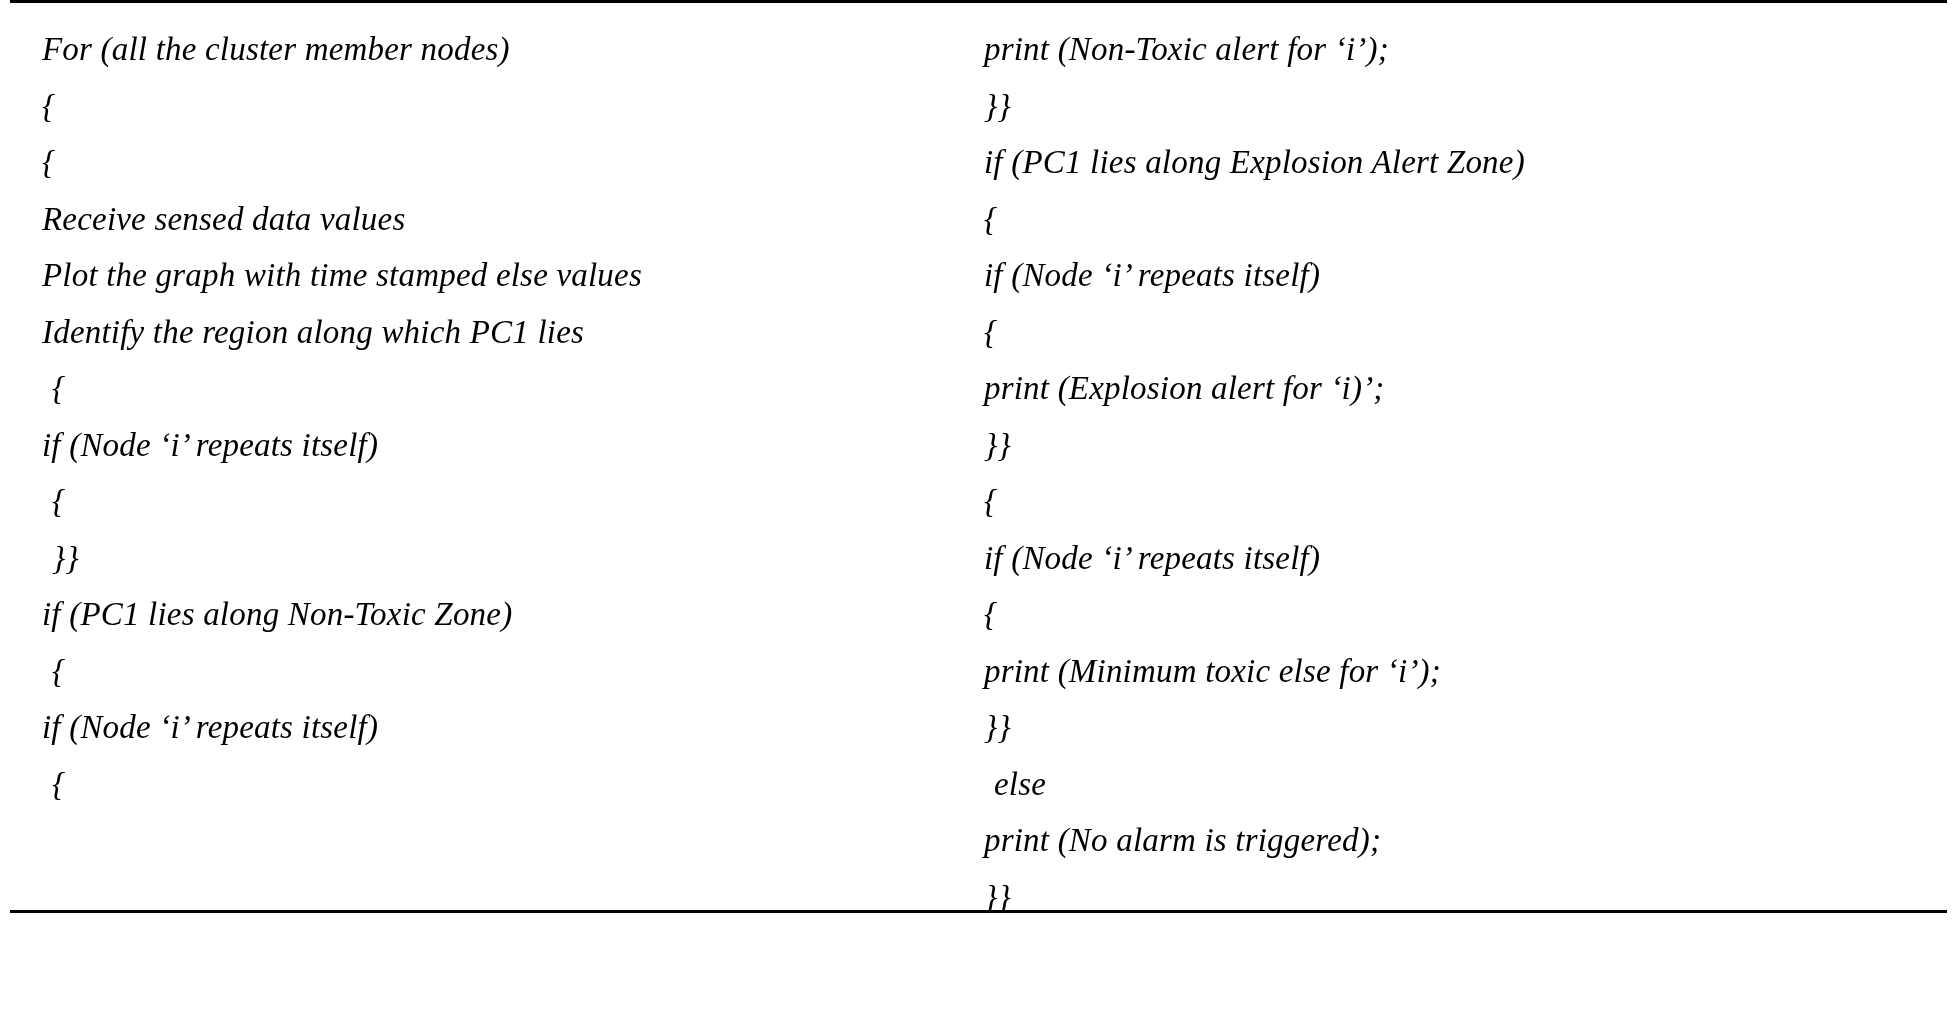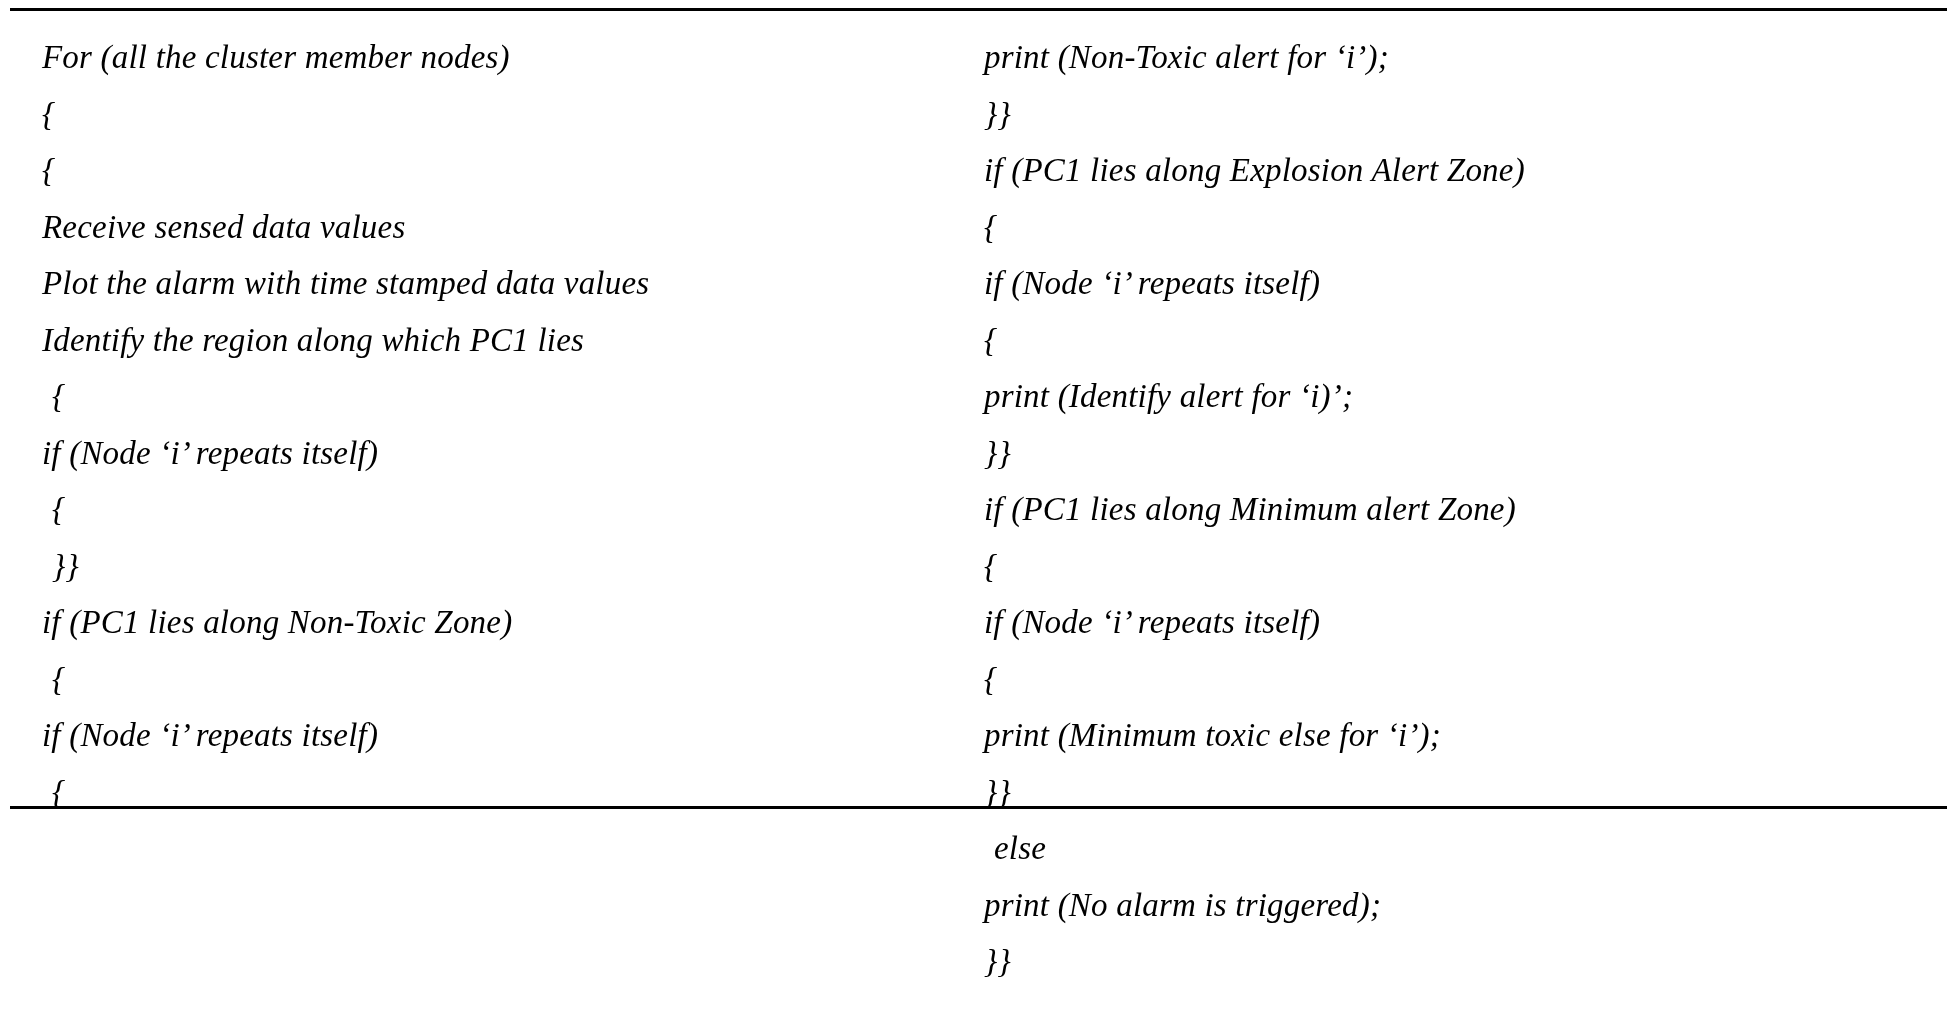--- a/index.html
+++ b/index.html
@@ -11,23 +11,23 @@
     width: 1957px;
     height: 1015px;
     font-family: "Liberation Serif", "DejaVu Serif", serif;
     color: #000000;
     overflow: hidden;
   }
 
   .algorithm-box {
     position: absolute;
     left: 10px;
-    top: 8px;
+    top: 0;
     width: 1937px;
-    height: 801px;
+    height: 913px;
     border-top: 3px solid #000000;
     border-bottom: 3px solid #000000;
     box-sizing: border-box;
   }
 
   .columns {
     display: flex;
     flex-direction: row;
     align-items: flex-start;
     padding-top: 18px;
@@ -67,42 +67,41 @@
 <body>
 
 <div class="algorithm-box">
   <div class="columns">
 
     <div class="col col-left">
       <div class="code-line">For (all the cluster member nodes)</div>
       <div class="code-line">{</div>
       <div class="code-line">{</div>
       <div class="code-line">Receive sensed data values</div>
-      <div class="code-line">Plot the alarm with time stamped data values</div>
+      <div class="code-line">Plot the graph with time stamped else values</div>
       <div class="code-line">Identify the region along which PC1 lies</div>
       <div class="code-line indent-1">{</div>
       <div class="code-line">if (Node ‘i’ repeats itself)</div>
       <div class="code-line indent-1">{</div>
       <div class="code-line indent-1">}}</div>
       <div class="code-line">if (PC1 lies along Non-Toxic Zone)</div>
       <div class="code-line indent-1">{</div>
       <div class="code-line">if (Node ‘i’ repeats itself)</div>
       <div class="code-line indent-1">{</div>
     </div>
 
     <div class="col col-right">
       <div class="code-line">print (Non-Toxic alert for ‘i’);</div>
       <div class="code-line">}}</div>
       <div class="code-line">if (PC1 lies along Explosion Alert Zone)</div>
       <div class="code-line">{</div>
       <div class="code-line">if (Node ‘i’ repeats itself)</div>
       <div class="code-line">{</div>
-      <div class="code-line">print (Identify alert for ‘i)’;</div>
+      <div class="code-line">print (Explosion alert for ‘i)’;</div>
       <div class="code-line">}}</div>
-      <div class="code-line">if (PC1 lies along Minimum alert Zone)</div>
       <div class="code-line">{</div>
       <div class="code-line">if (Node ‘i’ repeats itself)</div>
       <div class="code-line">{</div>
       <div class="code-line">print (Minimum toxic else for ‘i’);</div>
       <div class="code-line">}}</div>
       <div class="code-line indent-1">else</div>
       <div class="code-line">print (No alarm is triggered);</div>
       <div class="code-line">}}</div>
     </div>
 

